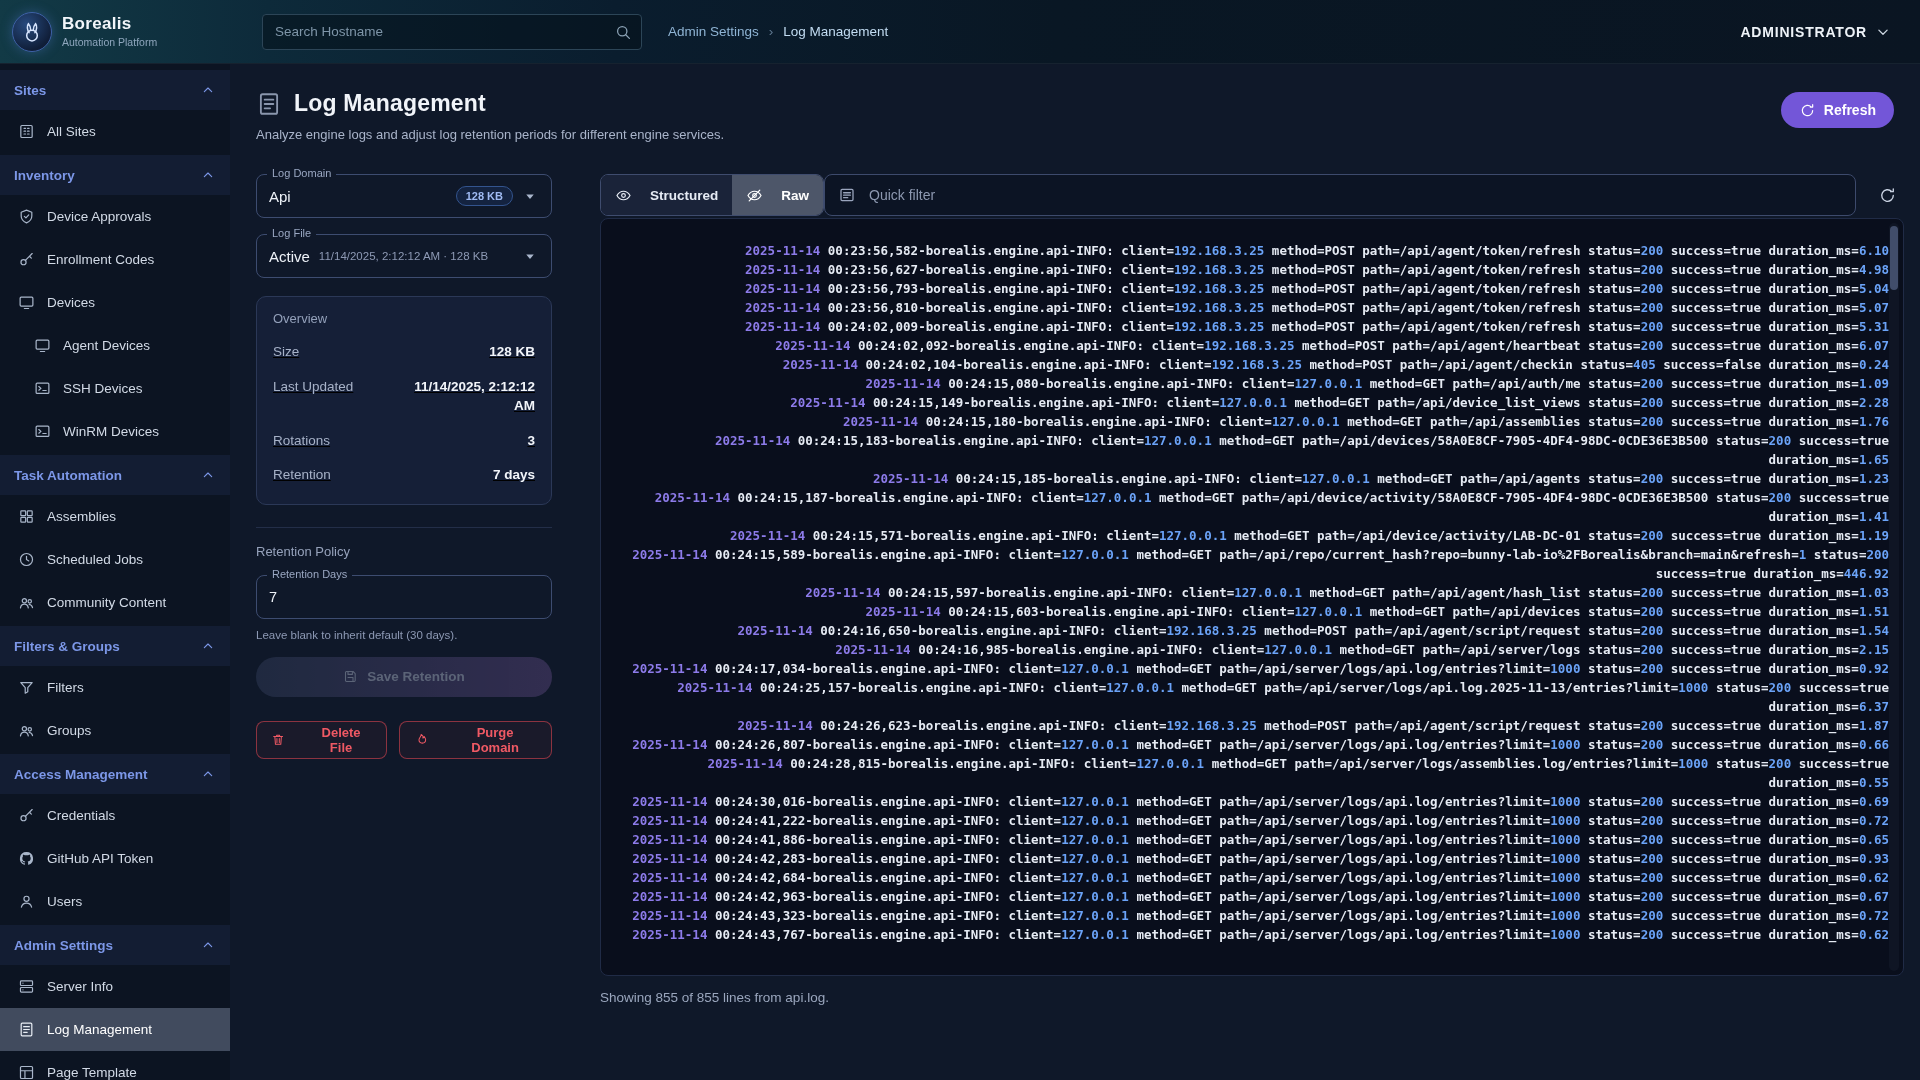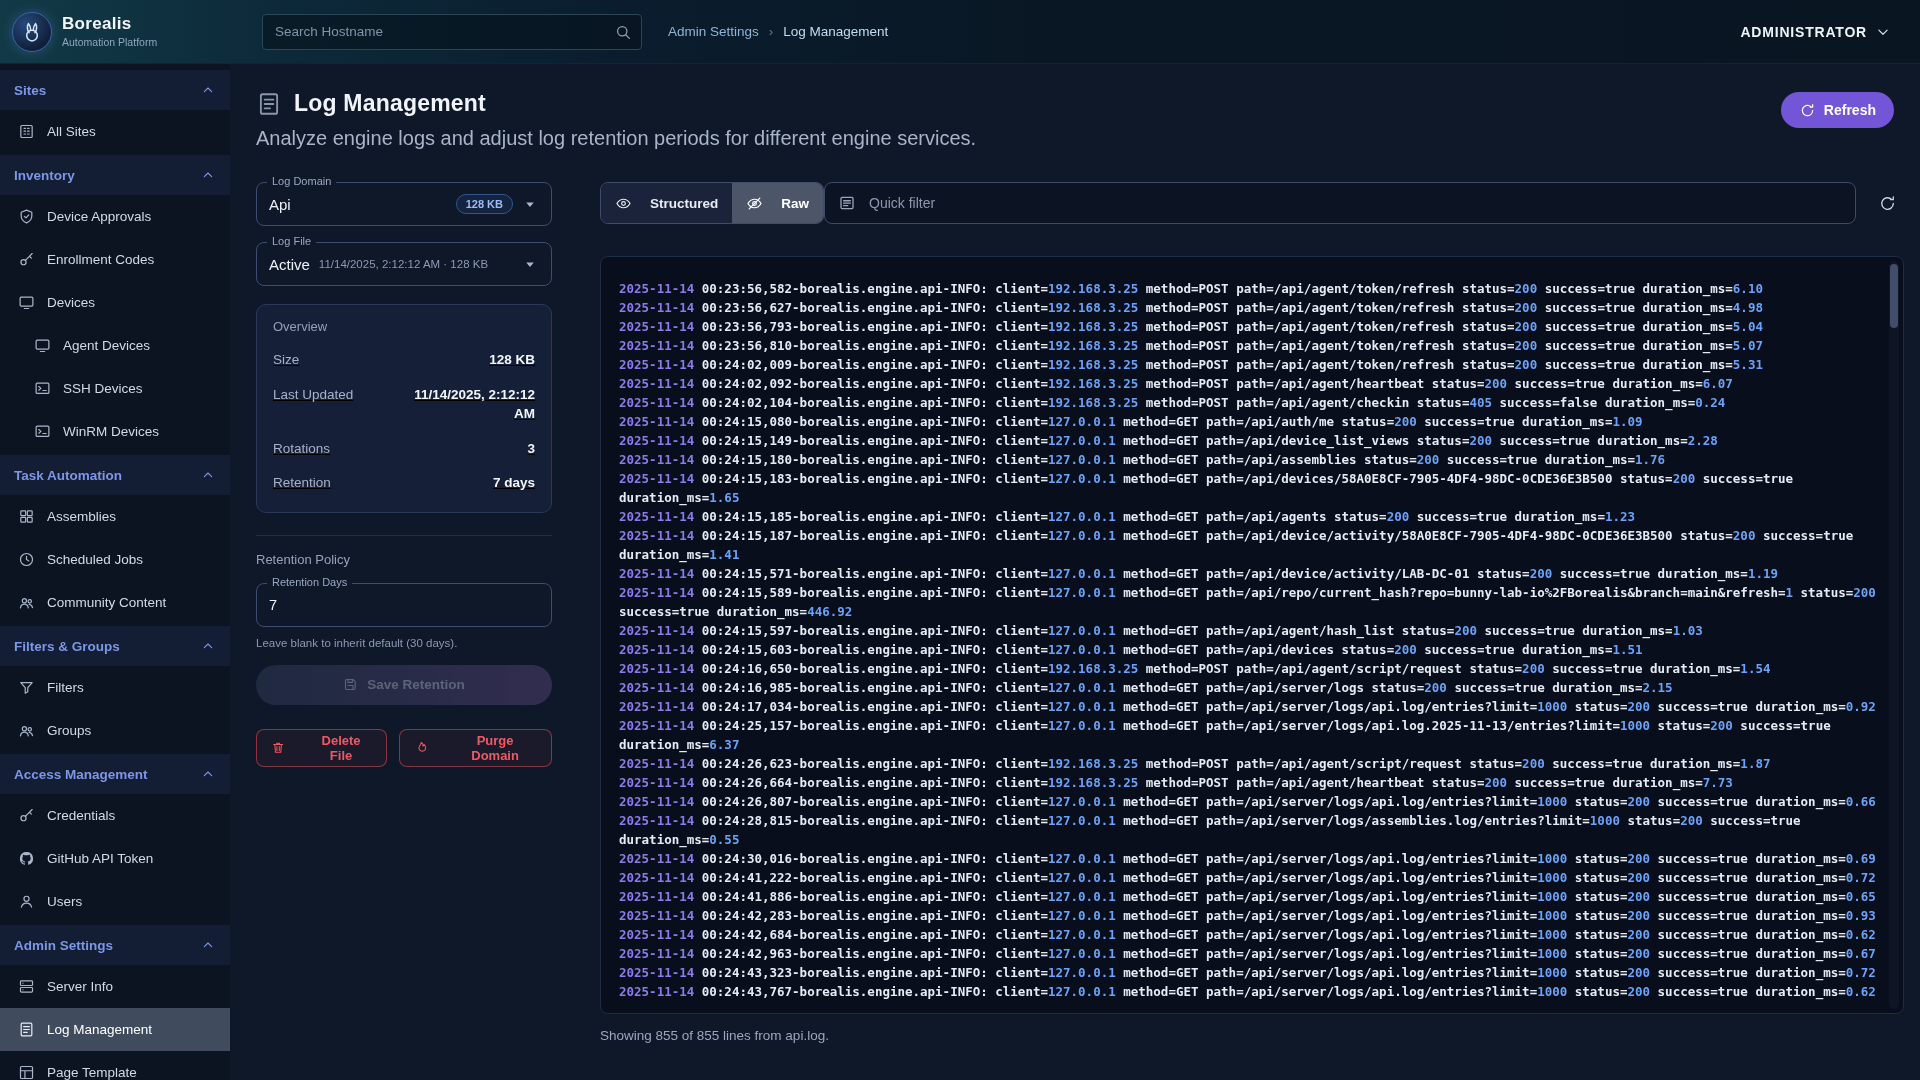--- a/index.html
+++ b/index.html
@@ -46,21 +46,21 @@
   .sb-item.indent{padding-left:34px;}
   .sb-item.active{background:#414b5e;color:#ffffff;}
   .sb-item.active .icon{color:#e8edf4;}
 
   
   .main{flex:1;position:relative;padding:26px 16px 0 26px;overflow:hidden;background:#0f1829;}
   .page-header{position:relative;}
   .page-title-row{display:flex;align-items:center;gap:12px;}
   .page-title-icon{width:26px;height:26px;color:#8a96ad;}
   .page-title{font-size:23px;font-weight:bold;color:#f1f4f9;letter-spacing:.2px;}
-  .page-subtitle{margin-top:10px;font-size:20px;color:#a9b4ca;}
+  .page-subtitle{margin-top:10px;font-size:13px;color:#a9b4ca;}
   .refresh-btn{position:absolute;top:2px;right:10px;height:36px;padding:0 18px;border-radius:18px;
     background:#7356d8;color:#fff;font-size:14px;font-weight:bold;display:flex;align-items:center;gap:8px;
     border:none;cursor:pointer;font-family:inherit;}
   .refresh-btn .icon{width:17px;height:17px;}
 
   .content{display:flex;gap:48px;margin-top:32px;}
   .left-panel{width:296px;flex:0 0 auto;}
   .right-panel{flex:1;min-width:0;}
 
   
@@ -110,22 +110,22 @@
   .quick-filter{flex:1;position:relative;border-radius:9px;}
   .quick-filter input{width:100%;height:42px;background:rgba(8,14,28,.35);border:1px solid #3d4a6c;
     border-radius:8px;color:#dfe6f2;font-size:14px;padding:0 14px 0 44px;outline:none;font-family:inherit;}
   .quick-filter input::placeholder{color:#8d98b0;}
   .quick-filter .icon{position:absolute;left:14px;top:12px;width:18px;height:18px;color:#9aa5bd;}
   .toolbar-refresh{margin-left:14px;width:34px;height:34px;border:none;background:transparent;
     color:#cbd4e4;cursor:pointer;display:flex;align-items:center;justify-content:center;flex:0 0 auto;}
   .toolbar-refresh .icon{width:19px;height:19px;}
 
   
-  .log-panel{position:relative;margin-top:32px;height:758px;background:#090e1c;border:1px solid #202b46;
-    border-radius:8px;overflow:hidden;}
+  .log-panel{position:relative;margin-top:2px;height:758px;background:#090e1c;border:1px solid #202b46;
+    border-radius:8px;overflow:hidden;text-align:right;}
   .log-lines{padding:22px 14px 18px 18px;font-family:"DejaVu Sans Mono",monospace;font-size:12.5px;
     line-height:19px;font-weight:bold;color:#e6ebf4;}
   .log-line{white-space:pre-wrap;overflow-wrap:break-word;}
   .lg-date{color:#8d7bea;}
   .lg-num{color:#6ba3f8;}
   .log-scrollbar{position:absolute;top:4px;right:4px;bottom:4px;width:10px;border-radius:5px;
     background:rgba(120,135,170,.06);}
   .log-scroll-thumb{position:absolute;top:3px;left:1px;width:8px;height:64px;border-radius:4px;background:#414d6a;}
   .log-footer{margin-top:14px;font-size:13.5px;color:#9aa6bd;}
 </style>
@@ -568,21 +568,20 @@
               <div class="log-line"><span class="lg-date">2025-11-14</span> 00:24:15,187-borealis.engine.api-INFO: client=<span class="lg-num">127.0.0.1</span> method=GET path=/api/device/activity/58A0E8CF-7905-4DF4-98DC-0CDE36E3B500 status=<span class="lg-num">200</span> success=true duration_ms=<span class="lg-num">1.41</span></div>
               <div class="log-line"><span class="lg-date">2025-11-14</span> 00:24:15,571-borealis.engine.api-INFO: client=<span class="lg-num">127.0.0.1</span> method=GET path=/api/device/activity/LAB-DC-01 status=<span class="lg-num">200</span> success=true duration_ms=<span class="lg-num">1.19</span></div>
               <div class="log-line"><span class="lg-date">2025-11-14</span> 00:24:15,589-borealis.engine.api-INFO: client=<span class="lg-num">127.0.0.1</span> method=GET path=/api/repo/current_hash?repo=bunny-lab-io%2FBorealis&amp;branch=main&amp;refresh=<span class="lg-num">1</span> status=<span class="lg-num">200</span> success=true duration_ms=<span class="lg-num">446.92</span></div>
               <div class="log-line"><span class="lg-date">2025-11-14</span> 00:24:15,597-borealis.engine.api-INFO: client=<span class="lg-num">127.0.0.1</span> method=GET path=/api/agent/hash_list status=<span class="lg-num">200</span> success=true duration_ms=<span class="lg-num">1.03</span></div>
               <div class="log-line"><span class="lg-date">2025-11-14</span> 00:24:15,603-borealis.engine.api-INFO: client=<span class="lg-num">127.0.0.1</span> method=GET path=/api/devices status=<span class="lg-num">200</span> success=true duration_ms=<span class="lg-num">1.51</span></div>
               <div class="log-line"><span class="lg-date">2025-11-14</span> 00:24:16,650-borealis.engine.api-INFO: client=<span class="lg-num">192.168.3.25</span> method=POST path=/api/agent/script/request status=<span class="lg-num">200</span> success=true duration_ms=<span class="lg-num">1.54</span></div>
               <div class="log-line"><span class="lg-date">2025-11-14</span> 00:24:16,985-borealis.engine.api-INFO: client=<span class="lg-num">127.0.0.1</span> method=GET path=/api/server/logs status=<span class="lg-num">200</span> success=true duration_ms=<span class="lg-num">2.15</span></div>
               <div class="log-line"><span class="lg-date">2025-11-14</span> 00:24:17,034-borealis.engine.api-INFO: client=<span class="lg-num">127.0.0.1</span> method=GET path=/api/server/logs/api.log/entries?limit=<span class="lg-num">1000</span> status=<span class="lg-num">200</span> success=true duration_ms=<span class="lg-num">0.92</span></div>
               <div class="log-line"><span class="lg-date">2025-11-14</span> 00:24:25,157-borealis.engine.api-INFO: client=<span class="lg-num">127.0.0.1</span> method=GET path=/api/server/logs/api.log.2025-11-13/entries?limit=<span class="lg-num">1000</span> status=<span class="lg-num">200</span> success=true duration_ms=<span class="lg-num">6.37</span></div>
               <div class="log-line"><span class="lg-date">2025-11-14</span> 00:24:26,623-borealis.engine.api-INFO: client=<span class="lg-num">192.168.3.25</span> method=POST path=/api/agent/script/request status=<span class="lg-num">200</span> success=true duration_ms=<span class="lg-num">1.87</span></div>
-              <div class="log-line"><span class="lg-date">2025-11-14</span> 00:24:26,664-borealis.engine.api-INFO: client=<span class="lg-num">192.168.3.25</span> method=POST path=/api/agent/heartbeat status=<span class="lg-num">200</span> success=true duration_ms=<span class="lg-num">7.73</span></div>
               <div class="log-line"><span class="lg-date">2025-11-14</span> 00:24:26,807-borealis.engine.api-INFO: client=<span class="lg-num">127.0.0.1</span> method=GET path=/api/server/logs/api.log/entries?limit=<span class="lg-num">1000</span> status=<span class="lg-num">200</span> success=true duration_ms=<span class="lg-num">0.66</span></div>
               <div class="log-line"><span class="lg-date">2025-11-14</span> 00:24:28,815-borealis.engine.api-INFO: client=<span class="lg-num">127.0.0.1</span> method=GET path=/api/server/logs/assemblies.log/entries?limit=<span class="lg-num">1000</span> status=<span class="lg-num">200</span> success=true duration_ms=<span class="lg-num">0.55</span></div>
               <div class="log-line"><span class="lg-date">2025-11-14</span> 00:24:30,016-borealis.engine.api-INFO: client=<span class="lg-num">127.0.0.1</span> method=GET path=/api/server/logs/api.log/entries?limit=<span class="lg-num">1000</span> status=<span class="lg-num">200</span> success=true duration_ms=<span class="lg-num">0.69</span></div>
               <div class="log-line"><span class="lg-date">2025-11-14</span> 00:24:41,222-borealis.engine.api-INFO: client=<span class="lg-num">127.0.0.1</span> method=GET path=/api/server/logs/api.log/entries?limit=<span class="lg-num">1000</span> status=<span class="lg-num">200</span> success=true duration_ms=<span class="lg-num">0.72</span></div>
               <div class="log-line"><span class="lg-date">2025-11-14</span> 00:24:41,886-borealis.engine.api-INFO: client=<span class="lg-num">127.0.0.1</span> method=GET path=/api/server/logs/api.log/entries?limit=<span class="lg-num">1000</span> status=<span class="lg-num">200</span> success=true duration_ms=<span class="lg-num">0.65</span></div>
               <div class="log-line"><span class="lg-date">2025-11-14</span> 00:24:42,283-borealis.engine.api-INFO: client=<span class="lg-num">127.0.0.1</span> method=GET path=/api/server/logs/api.log/entries?limit=<span class="lg-num">1000</span> status=<span class="lg-num">200</span> success=true duration_ms=<span class="lg-num">0.93</span></div>
               <div class="log-line"><span class="lg-date">2025-11-14</span> 00:24:42,684-borealis.engine.api-INFO: client=<span class="lg-num">127.0.0.1</span> method=GET path=/api/server/logs/api.log/entries?limit=<span class="lg-num">1000</span> status=<span class="lg-num">200</span> success=true duration_ms=<span class="lg-num">0.62</span></div>
               <div class="log-line"><span class="lg-date">2025-11-14</span> 00:24:42,963-borealis.engine.api-INFO: client=<span class="lg-num">127.0.0.1</span> method=GET path=/api/server/logs/api.log/entries?limit=<span class="lg-num">1000</span> status=<span class="lg-num">200</span> success=true duration_ms=<span class="lg-num">0.67</span></div>
               <div class="log-line"><span class="lg-date">2025-11-14</span> 00:24:43,323-borealis.engine.api-INFO: client=<span class="lg-num">127.0.0.1</span> method=GET path=/api/server/logs/api.log/entries?limit=<span class="lg-num">1000</span> status=<span class="lg-num">200</span> success=true duration_ms=<span class="lg-num">0.72</span></div>
               <div class="log-line"><span class="lg-date">2025-11-14</span> 00:24:43,767-borealis.engine.api-INFO: client=<span class="lg-num">127.0.0.1</span> method=GET path=/api/server/logs/api.log/entries?limit=<span class="lg-num">1000</span> status=<span class="lg-num">200</span> success=true duration_ms=<span class="lg-num">0.62</span></div>

